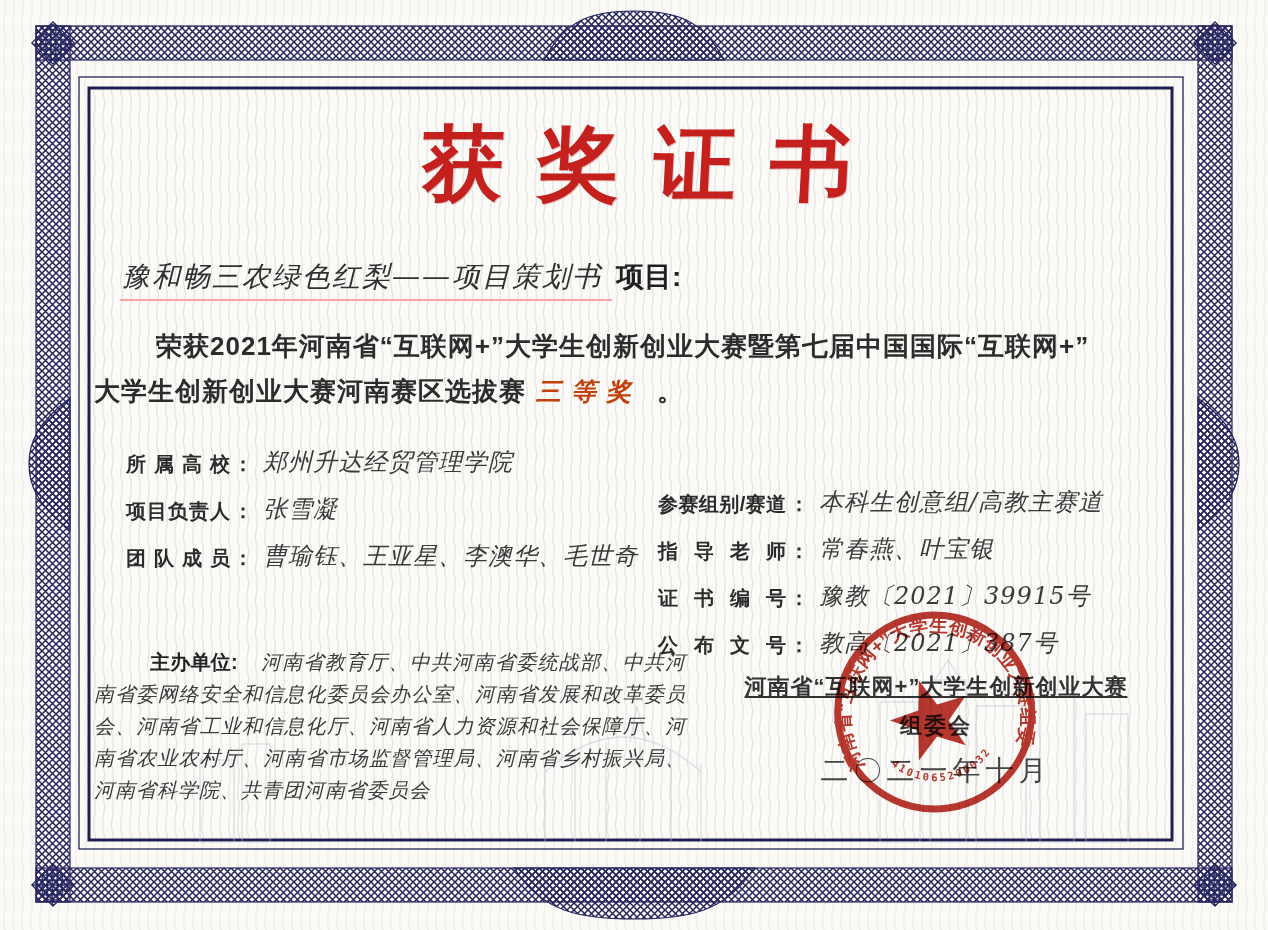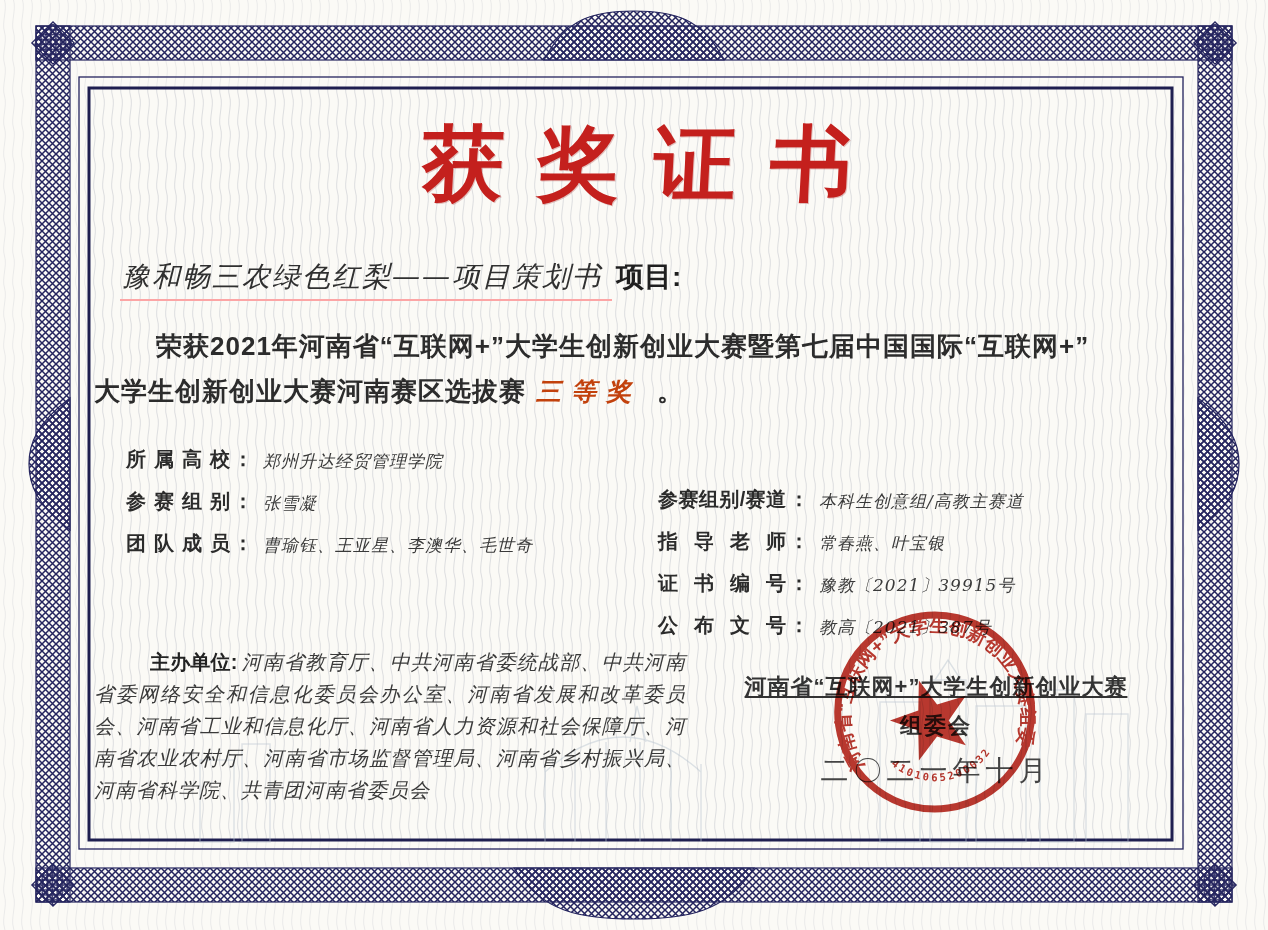--- a/index.html
+++ b/index.html
@@ -61,30 +61,30 @@
   .f-label{
     display:inline-block;
     font-weight:bold;
     text-align:justify;text-align-last:justify;
   }
   .fields-left .f-label{width:104px;}
   .fields-right .f-label{width:128px;}
   .f-colon{font-weight:bold;margin:0 10px 0 3px;}
   .f-value{
     font-family:"DejaVu Serif",serif;font-style:italic;
-    font-size:17px;color:#3a3a3a;letter-spacing:1px;
+    font-size:24px;color:#3a3a3a;letter-spacing:1px;
   }
 
   .organizers{
     left:94px;top:646px;width:592px;
     font-size:20px;line-height:32px;
     text-align:justify;
     text-indent:56px;color:#333;
   }
-  .org-label{font-weight:bold;color:#222;margin-right:4px;}
+  .org-label{font-weight:bold;color:#222;margin-right:23px;}
   .org-text{
     font-family:"DejaVu Serif",serif;font-style:italic;
     letter-spacing:1px;color:#3a3a3a;
   }
 
   .sig-block{left:732px;top:672px;width:408px;text-align:center;z-index:2;}
   .sig-line1{font-size:22px;font-weight:600;color:#333;letter-spacing:1px;text-decoration:underline;}
   .sig-line2{font-size:22px;font-weight:600;color:#333;margin-top:9px;letter-spacing:2px;}
   .sig-date{font-size:28px;color:#444;margin-top:11px;letter-spacing:5px;}
 
@@ -159,21 +159,21 @@
     <span>大学生创新创业大赛河南赛区选拔赛</span><span class="award">三等奖</span><span>。</span>
   </div>
 
   <div class="layer fields fields-left">
     <div class="f-row">
       <span class="f-label">所属高校</span>
         <span class="f-colon">：</span>
         <span class="f-value">郑州升达经贸管理学院</span>
     </div>
     <div class="f-row">
-      <span class="f-label">参赛组别</span>
+      <span class="f-label">项目负责人</span>
         <span class="f-colon">：</span>
         <span class="f-value">张雪凝</span>
     </div>
     <div class="f-row">
       <span class="f-label">团队成员</span>
         <span class="f-colon">：</span>
         <span class="f-value">曹瑜钰、王亚星、李澳华、毛世奇</span>
     </div>
   </div>
 

